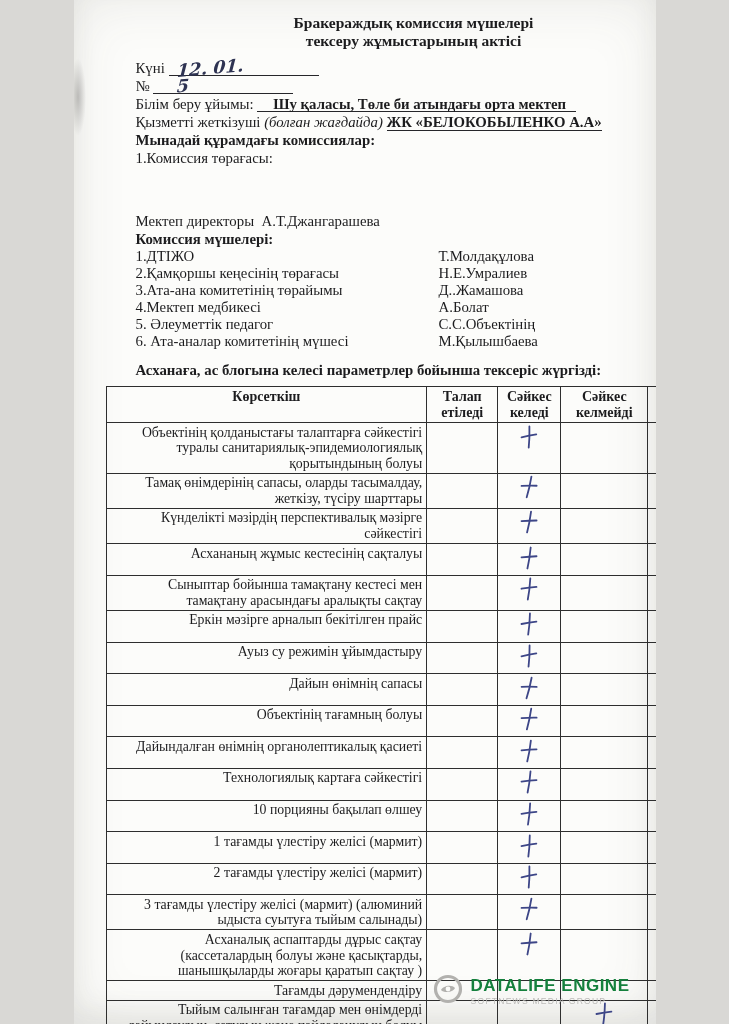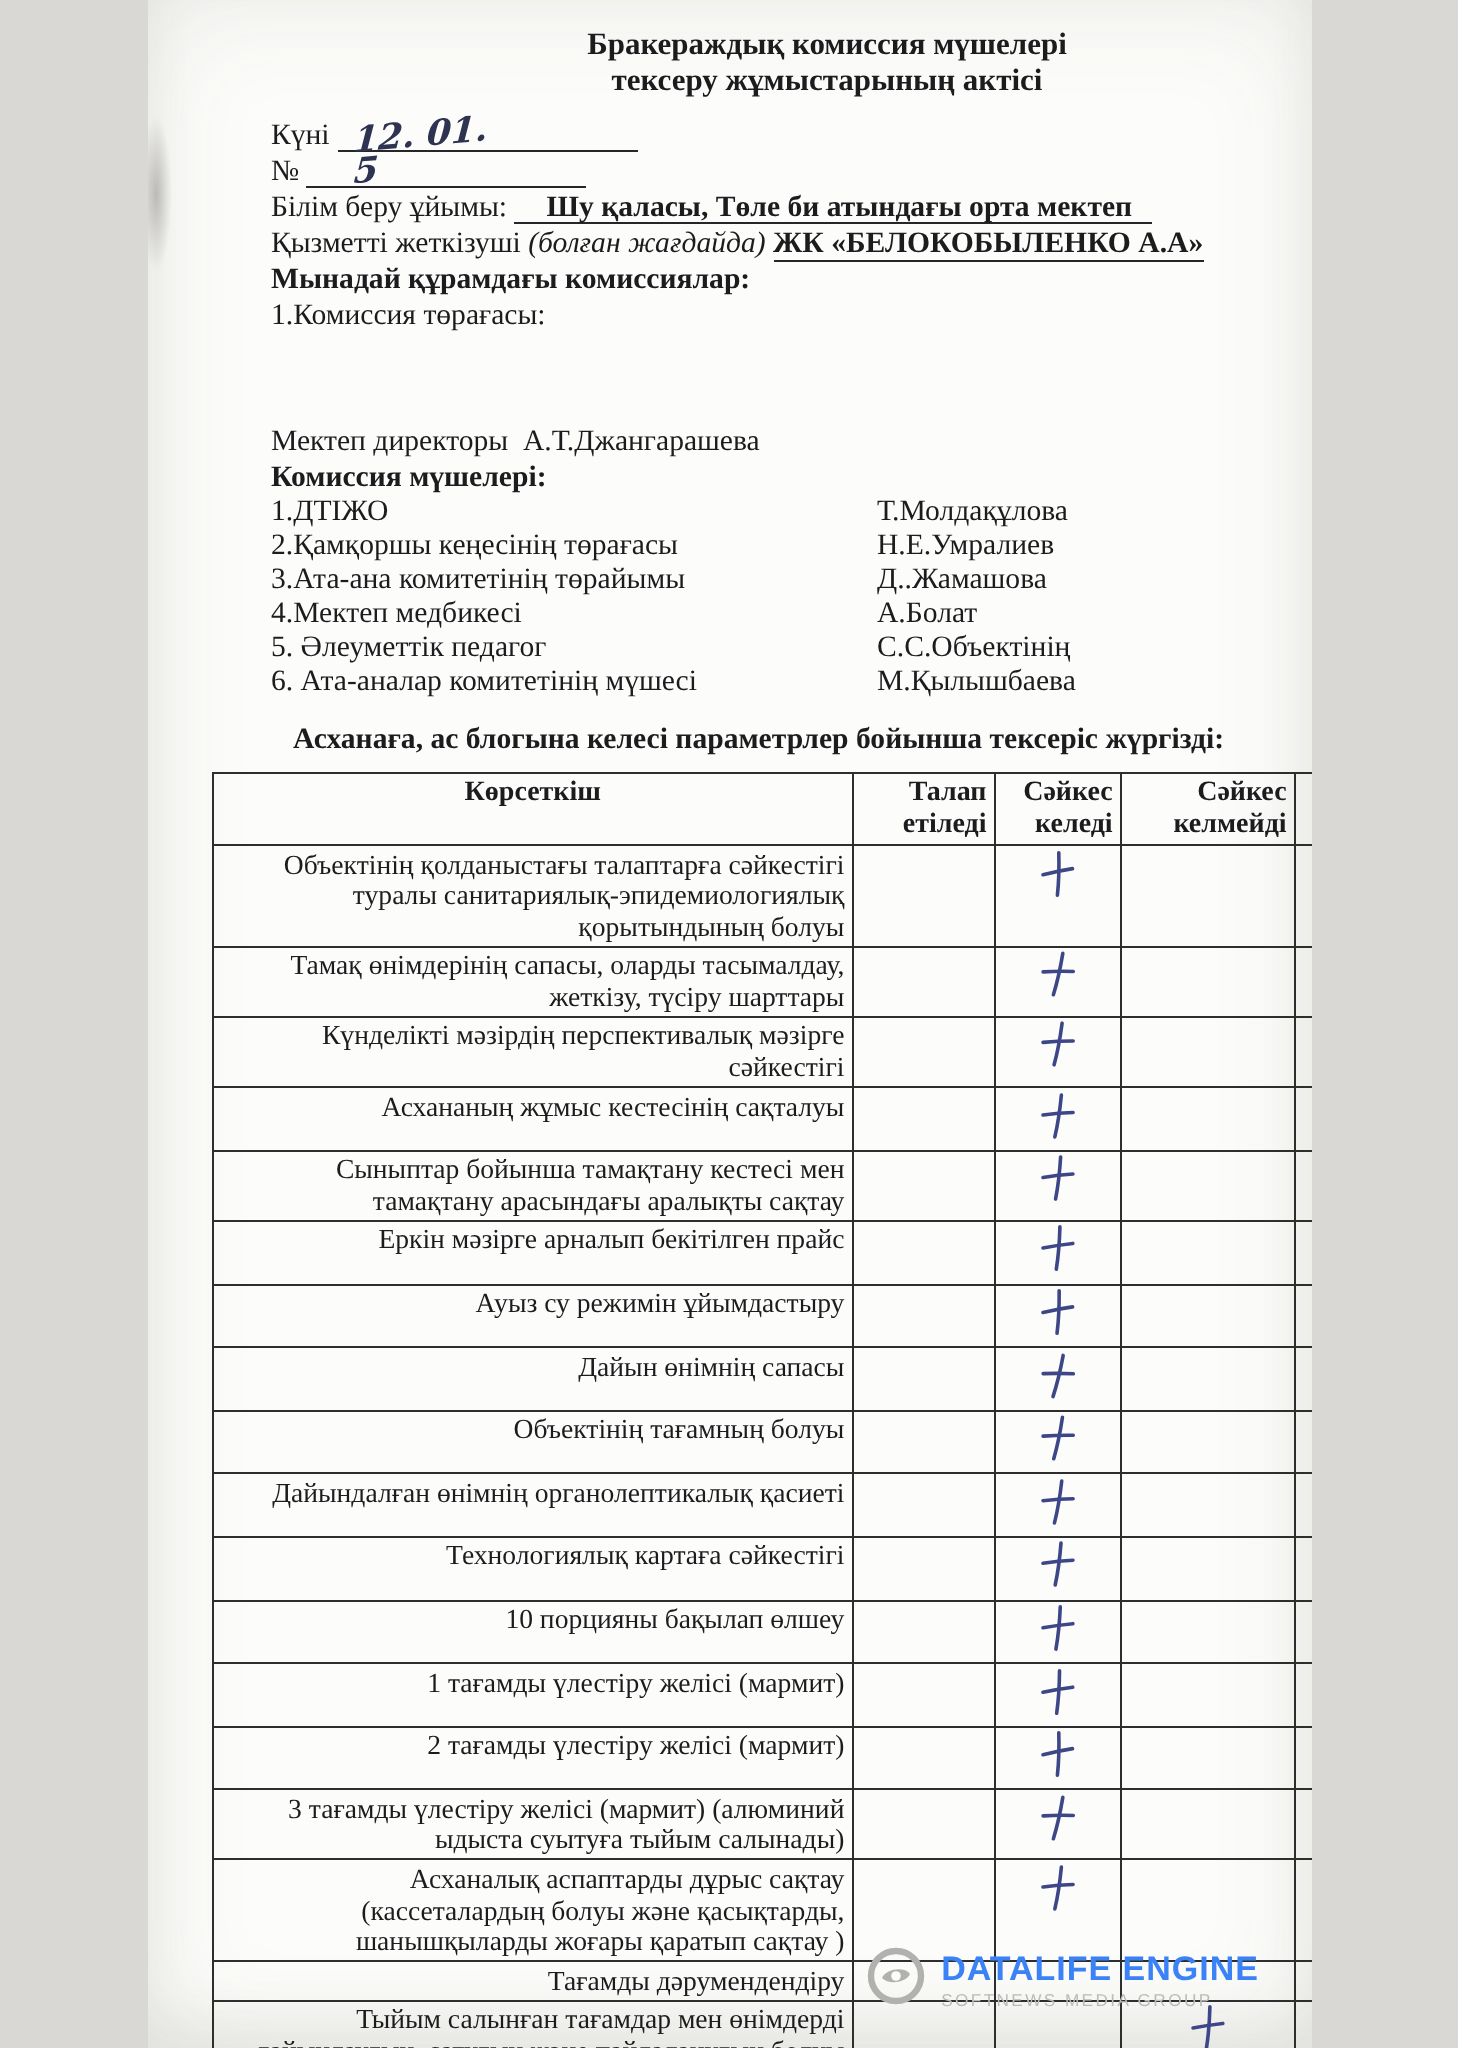--- a/index.html
+++ b/index.html
@@ -24,41 +24,41 @@
   .u-org{padding-left:16px;padding-right:10px;font-weight:bold;}
   .bold{font-weight:bold;}
   .it{font-style:italic;}
   .prov-val{font-weight:bold;border-bottom:1.6px solid #26262a;}
 
   .members{margin-top:0;}
   .member-row{display:flex;font-size:14.8px;line-height:17px;}
   .member-role{width:303px;flex:0 0 303px;}
   .member-name{flex:1;}
 
-  .intro{font-weight:bold;font-size:14.8px;margin-top:12px;margin-left:11px;}
+  .intro{font-weight:bold;font-size:14.8px;margin-top:12px;margin-left:0;}
 
   table.insp{border-collapse:collapse;width:665px;margin-left:-30px;margin-top:7px;
         font-size:13.8px;line-height:15.6px;table-layout:fixed;}
   table.insp col.c1{width:48.3%;} table.insp col.c2{width:10.7%;}
   table.insp col.c3{width:9.5%;}  table.insp col.c4{width:13.1%;}
   table.insp col.c5{width:18.4%;}
   table.insp th,table.insp td{border:1.2px solid #2e2e2e;padding:1.5px 4px;vertical-align:top;}
   table.insp{border:1.8px solid #2e2e2e;}
   th.hc{font-weight:bold;font-size:14px;line-height:16px;}
   th.hc-center{text-align:center;padding-top:4px;}
-  th.hc-left{text-align:right;}
+  th.hc-left{text-align:center;}
   td.ind{text-align:right;}
   td.markcell{vertical-align:middle;text-align:center;padding:0;}
   svg.mark{display:inline-block;}
   svg.mark path{stroke:#3d4687;stroke-width:1.8;fill:none;stroke-linecap:round;}
 
   .watermark{position:absolute;right:26px;bottom:16px;display:flex;align-items:center;
         font-family:"Liberation Sans","DejaVu Sans",sans-serif;color:#b2b1ae;}
   .wm-logo{margin-right:8px;}
-  .wm-title{font-size:17px;font-weight:bold;letter-spacing:0.5px;line-height:17px;color:#3b82f6;}
+  .wm-title{font-size:17px;font-weight:bold;letter-spacing:0.5px;line-height:17px;color:#15803d;}
   .wm-sub{font-size:8.6px;letter-spacing:1.2px;color:#bcbbb8;margin-top:2px;}
 </style>
 </head>
 <body>
 
 <div class="page">
   <div class="smudge"></div>
 
   <div class="content">
 

